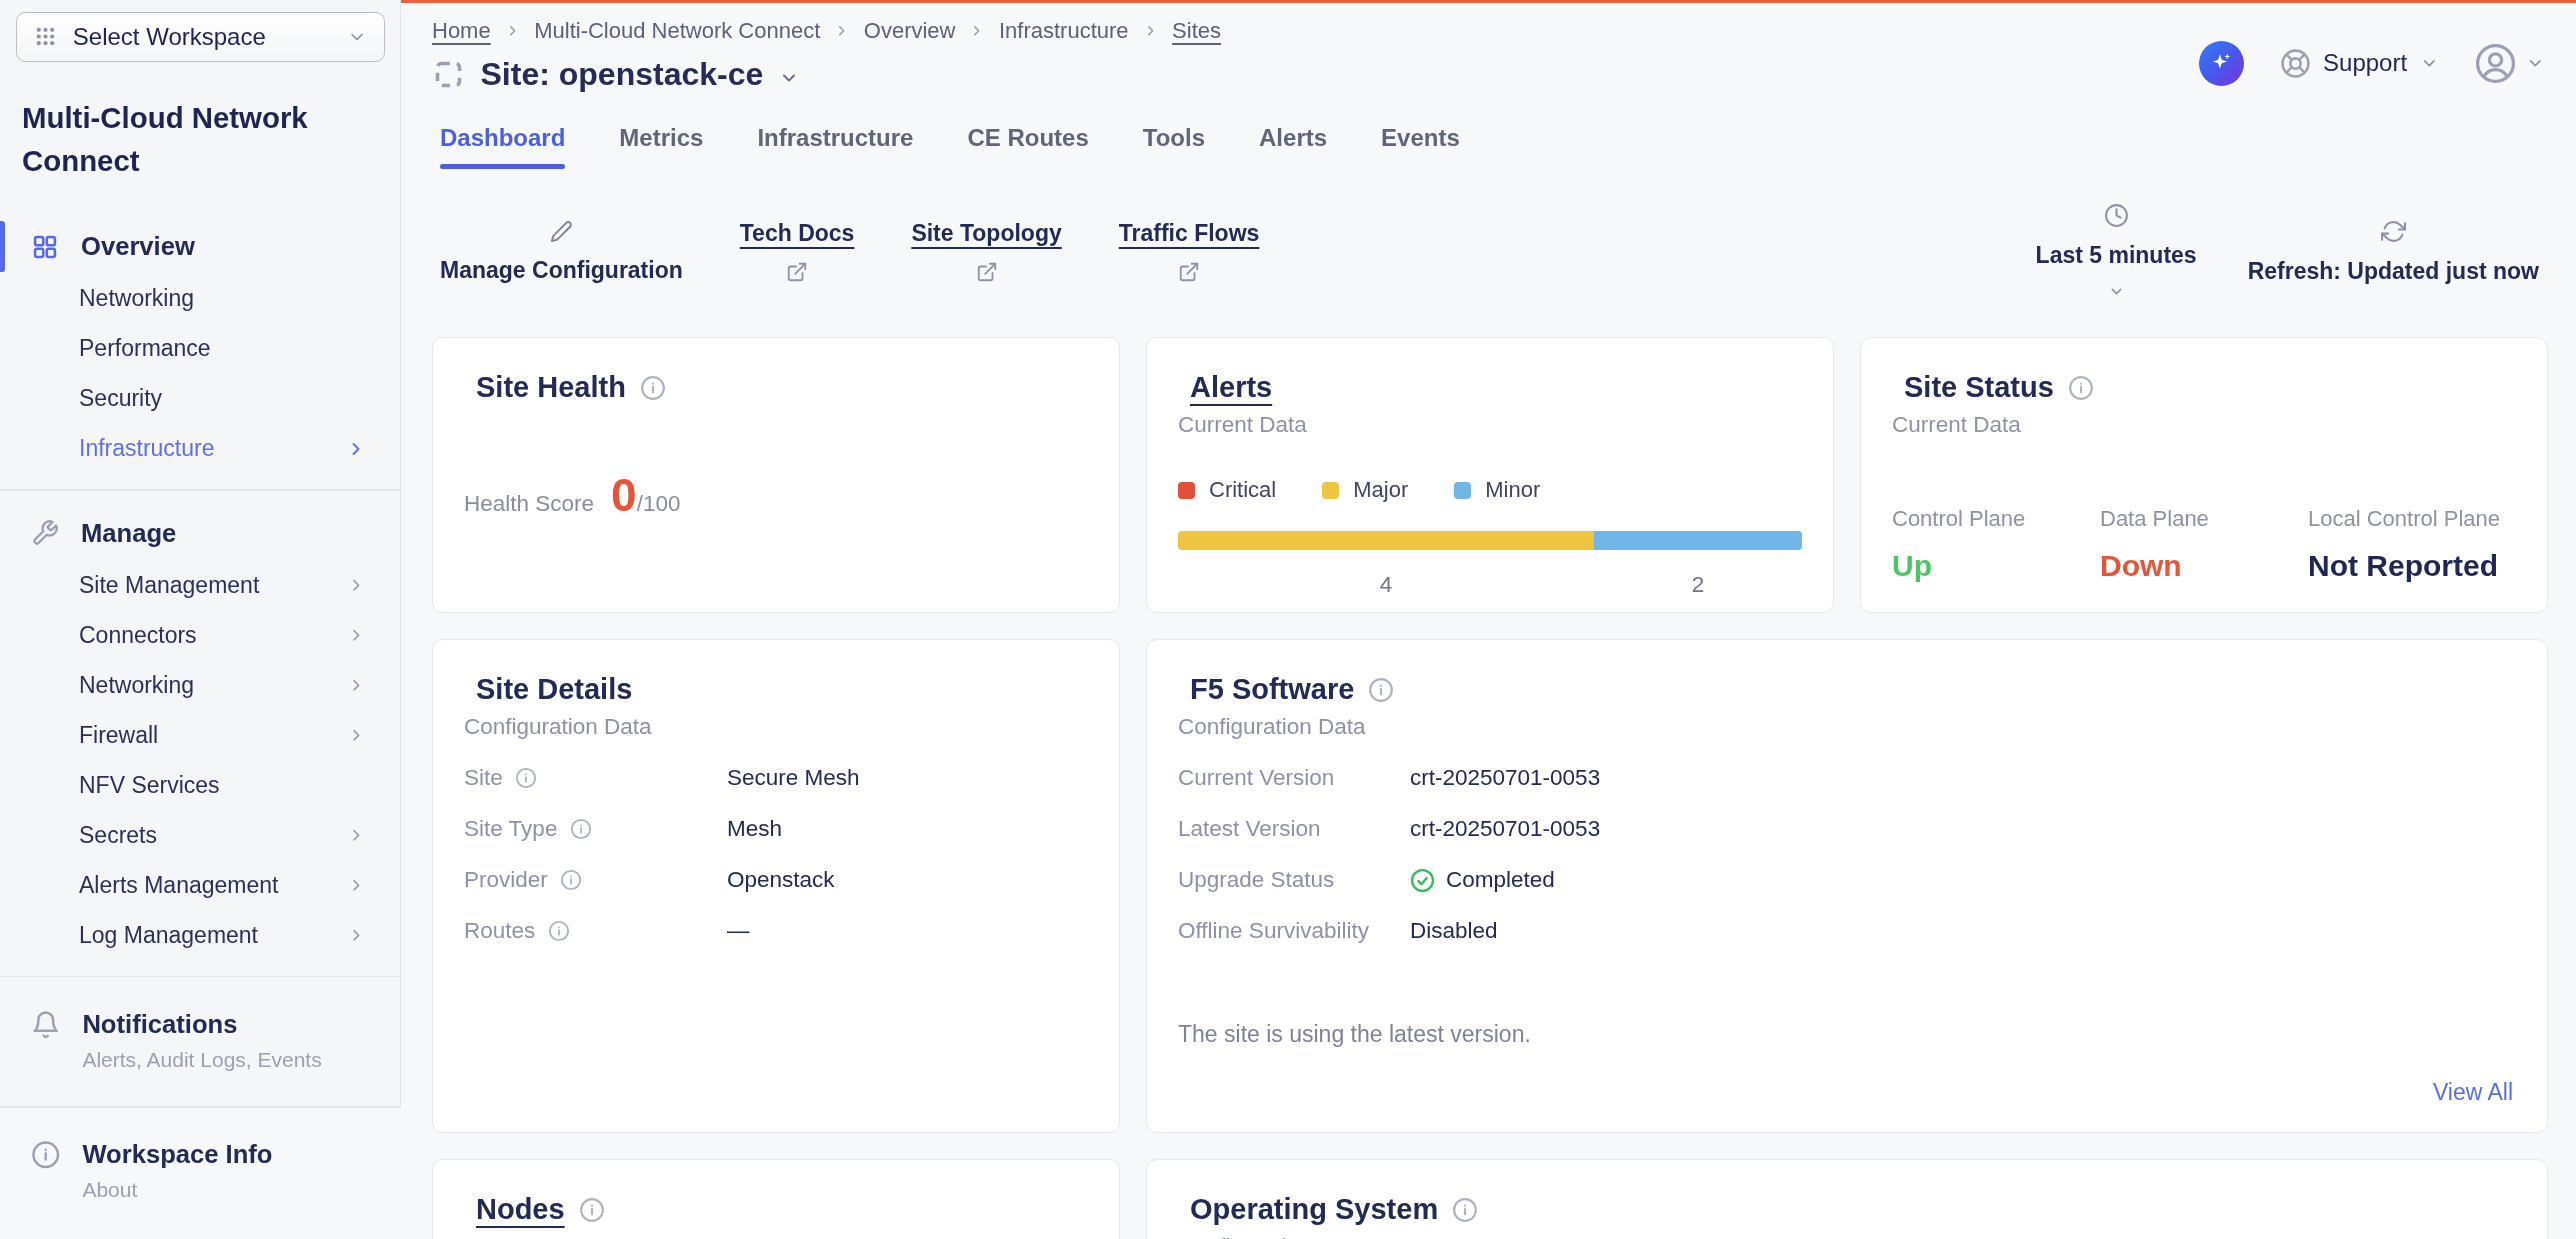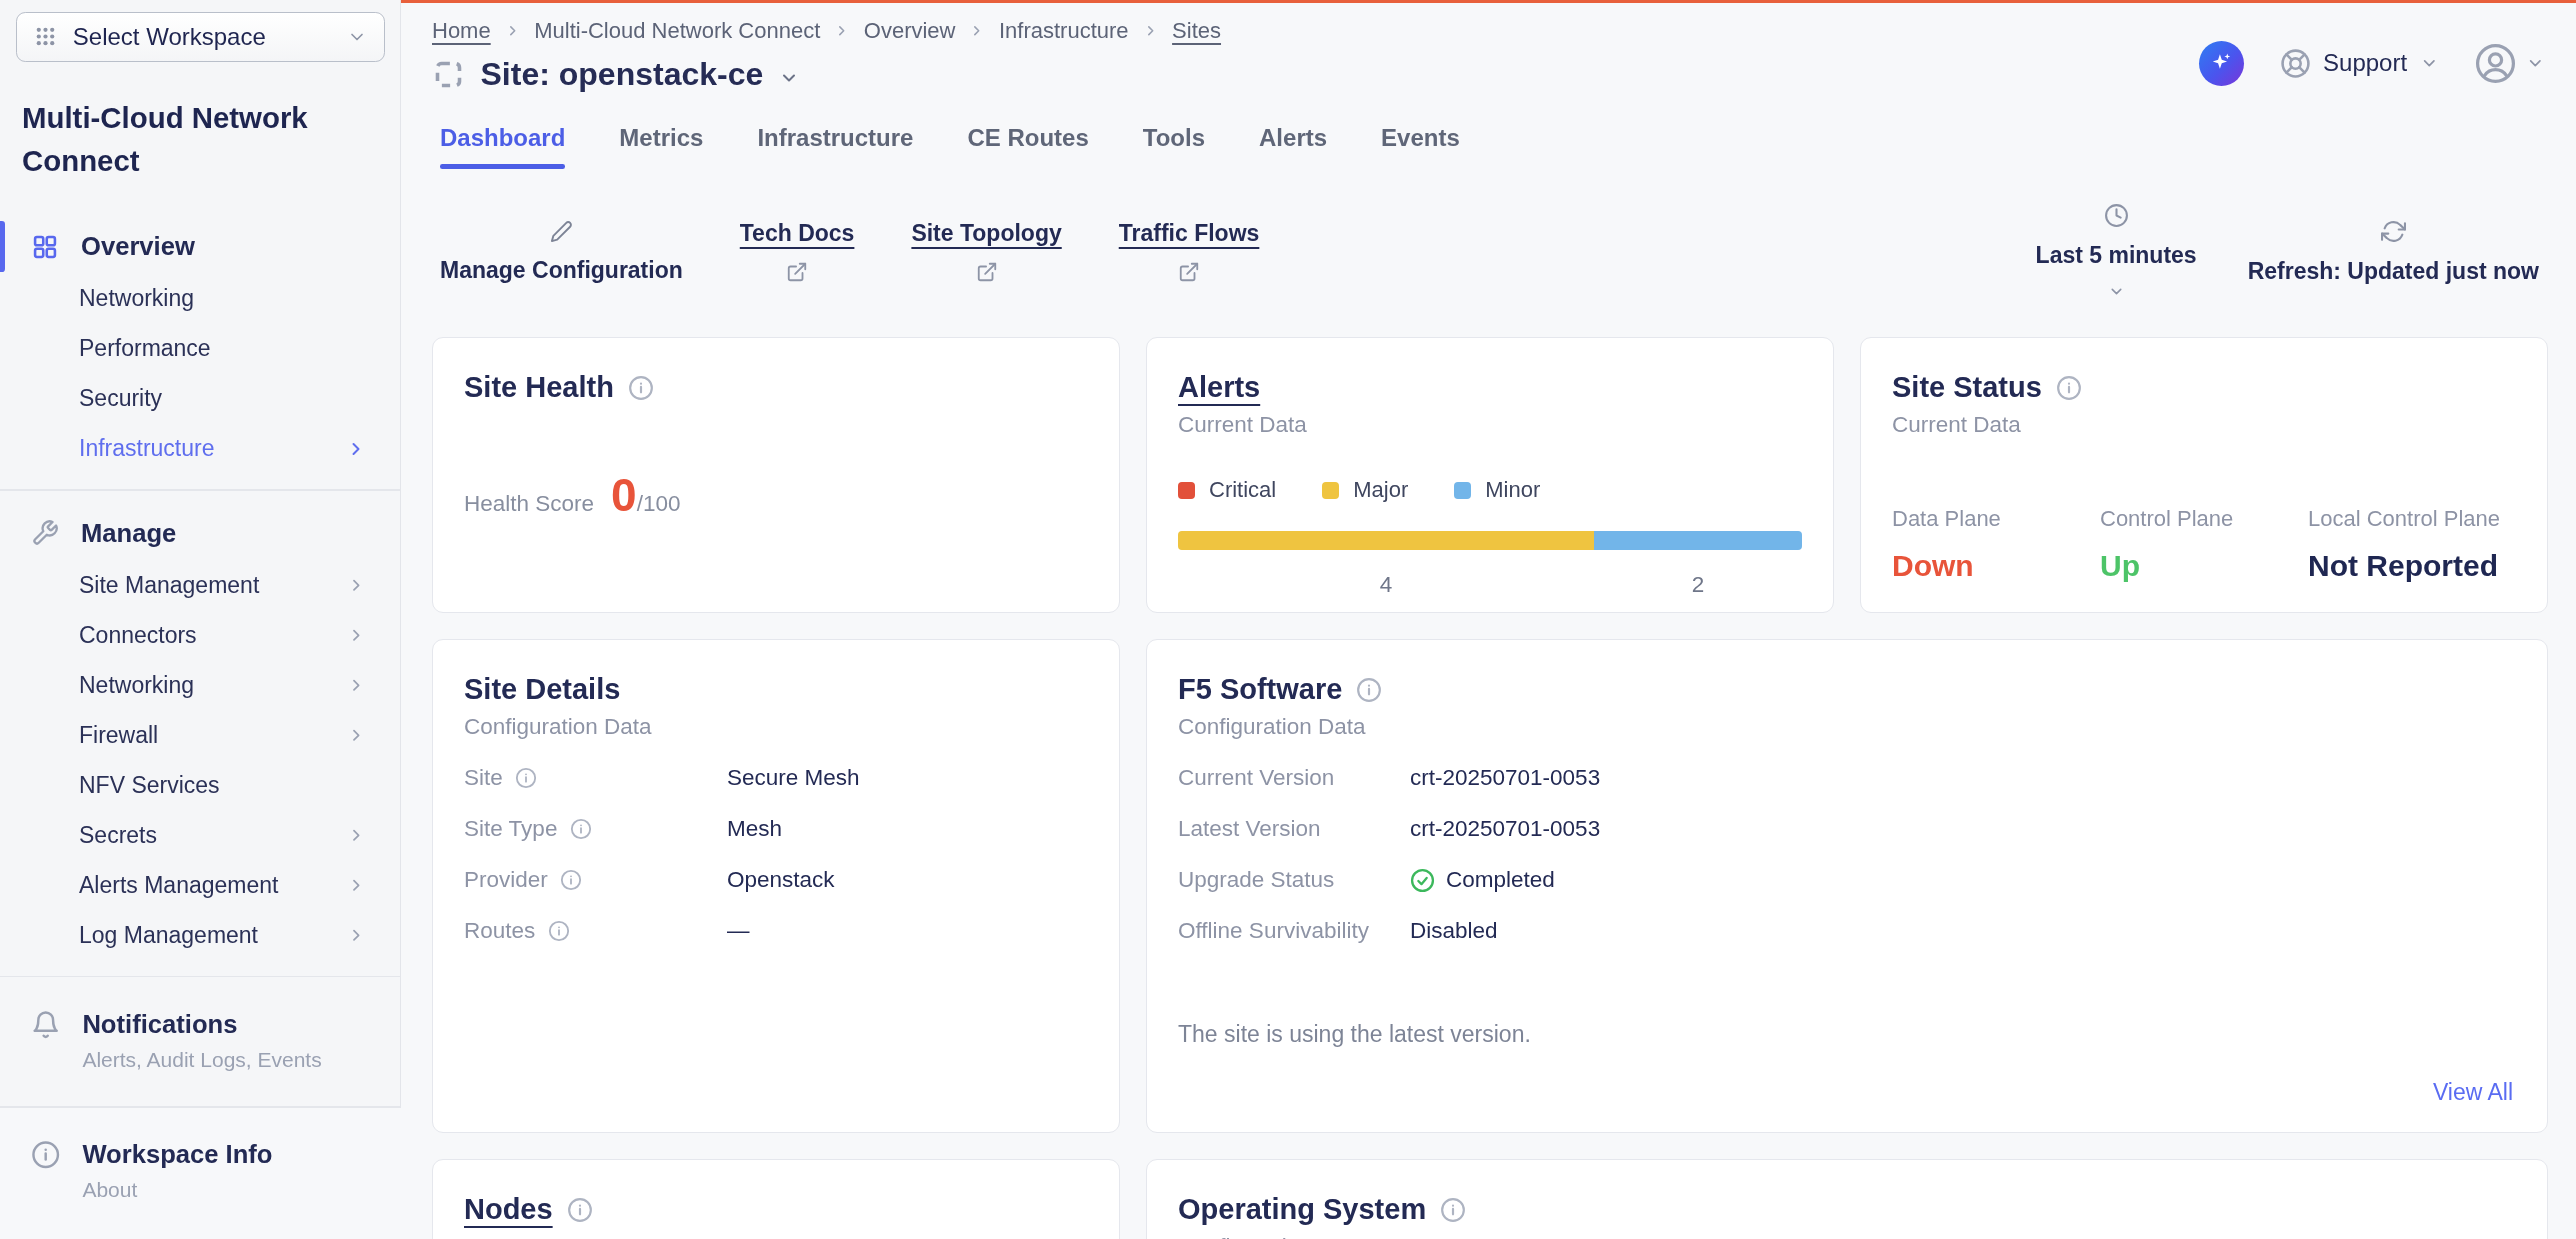--- a/index.html
+++ b/index.html
@@ -103,21 +103,21 @@
   
   .cards {
     display:grid; grid-template-columns:repeat(3,1fr); grid-template-rows:276px 494px 217px;
     gap:26px; margin:37px 28px 0 31px;
   }
   .card {
     background:#ffffff; border:1.5px solid #e5e7ed; border-radius:11px;
     padding:33px 31px; position:relative;
   }
   .span2 { grid-column:span 2; }
-  .card-title-row { display:flex; align-items:center; gap:14px; }
+  .card-title-row { display:flex; align-items:center; gap:14px;margin-left:12px; }
   .card-title { font-size:29px; font-weight:600; color:#232a54; }
   .card-title.link { text-decoration:underline; text-underline-offset:7px; cursor:pointer; }
   .info-icon { color:#aeb4c2; }
   .card-subtitle { font-size:22.5px; color:#8d93a5; margin-top:8px; }
 
   .health-row { display:flex; align-items:baseline; margin-top:64px; }
   .health-label { font-size:22.5px; color:#878e9f; }
   .health-score { font-size:46px; font-weight:bold; color:#e8543a; margin-left:17px; }
   .health-max { font-size:22.5px; color:#878e9f; }
 
@@ -540,26 +540,26 @@
           <svg width="26" height="26" viewBox="0 0 24 24" fill="none" stroke="currentColor" stroke-width="2" stroke-linecap="round" stroke-linejoin="round">
               <circle cx="12" cy="12" r="10"></circle>
               <line x1="12" y1="16" x2="12" y2="11"></line>
               <line x1="12" y1="8" x2="12.01" y2="8"></line>
             </svg>
         </span>
       </div>
       <div class="card-subtitle">Current Data</div>
       <div class="planes">
         <span class="plane">
+          <div class="plane-label">Control Plane</div>
+          <div class="plane-value" style="color: rgb(77, 196, 104);">Up</div>
+        </span>
+        <span class="plane">
           <div class="plane-label">Data Plane</div>
           <div class="plane-value" style="color: rgb(232, 84, 58);">Down</div>
-        </span>
-        <span class="plane">
-          <div class="plane-label">Control Plane</div>
-          <div class="plane-value" style="color: rgb(77, 196, 104);">Up</div>
         </span>
         <span class="plane">
           <div class="plane-label">Local Control Plane</div>
           <div class="plane-value" style="color: rgb(31, 39, 82);">Not Reported</div>
         </span>
       </div>
     </div>
 
     <div class="card">
       <div class="card-title-row">

